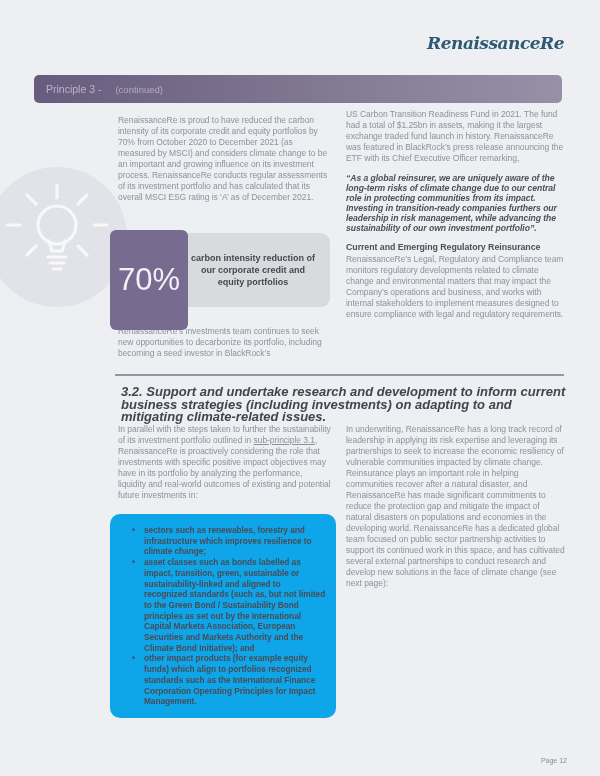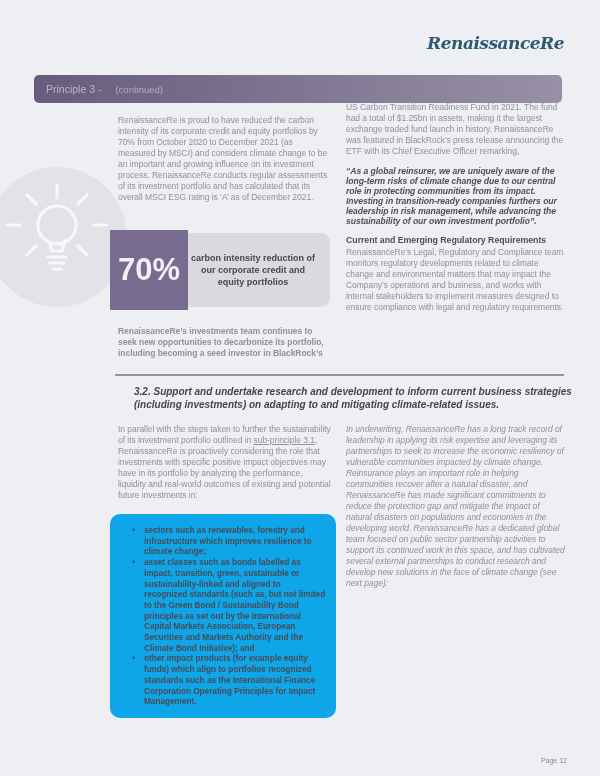--- a/index.html
+++ b/index.html
@@ -28,64 +28,64 @@
   .watermark { position:absolute; left:-13px; top:167px; }
   .body-text {
     font-size:8.5px; line-height:11px; color:#90919a; letter-spacing:-0.05px;
   }
   .col-left-1  { position:absolute; left:118px; top:115px; width:214px; }
   .stat-row {
     position:absolute; left:110px; top:230px; width:220px; height:80px;
     display:flex;
   }
   .stat-value {
-    width:78px; height:80px; border-radius:1px; flex:none;
+    width:78px; height:100px; border-radius:6px; flex:none;
     display:flex; align-items:center; justify-content:center;
-    color:#f2f0f6; font-size:31px; font-weight:700; z-index:2;
+    color:#f2f0f6; font-size:31px; font-weight:400; z-index:2;
   }
   .stat-label-box {
     flex:1; margin-left:-6px; align-self:center; height:74px;
     border-radius:0 9px 9px 0;
     display:flex; align-items:center; 
   }
   .stat-label {
     width:130px; text-align:center; font-size:9px; font-weight:700;
     line-height:12px; color:#47474f; margin-left:6px;
   }
-  .col-left-2 { position:absolute; left:118px; top:326px; width:214px;font-weight:bold; }
+  .col-left-2 { position:absolute; left:118px; top:326px; width:214px; }
   .divider { position:absolute; left:115px; top:374px; width:449px; height:2px; background:#9595a2; }
   .section-heading {
-    position:absolute; left:134px; top:386px; width:448px;
-    font-size:10px; line-height:12.5px; font-weight:700; font-style:italic;
+    position:absolute; left:121px; top:386px; width:448px;
+    font-size:13px; line-height:12.5px; font-weight:700; font-style:italic;
     color:#44444d;
   }
   .sec-left-intro { position:absolute; left:118px; top:424px; width:214px; }
   .sec-left-intro a { color:#90919a; text-decoration:underline;text-align:center; }
   .bullet-box {
     position:absolute; left:110px; top:514px; width:226px; min-height:178px;
     background:#0ea5e9; border-radius:10px; padding:11px 8px 11px 0;
   }
   .bullet-box ul { list-style:none; }
   .bullet-box li {
     position:relative; margin-left:22px; padding-left:12px; margin-right:2px;
     font-size:8.3px; line-height:10.7px; font-weight:700; color:#4b4b54;
     letter-spacing:-0.05px;
   }
   .bullet-box li::before { content:"•"; position:absolute; left:0; top:0; }
-  .col-right { position:absolute; left:346px; top:102px; width:221px; }
+  .col-right { position:absolute; left:346px; top:109px; width:221px; }
   .col-right p { margin-bottom:9px; }
   .quote {
     font-weight:700; font-style:italic; color:#4e4e57;
     font-size:8.6px; line-height:10px; letter-spacing:-0.05px;
   }
   .reg-heading {
     font-size:8.8px; font-weight:700; color:#4e4e57; margin-bottom:1px !important;
     letter-spacing:-0.05px;
   }
-  .sec-right { position:absolute; left:346px; top:424px; width:221px;font-style:italic; }
+  .sec-right { position:absolute; left:346px; top:424px; width:221px; }
   .page-num {
     position:absolute; top:757px; right:33px;
     font-size:7px; color:#8b8b93;
   }
 </style>
 </head>
 <body>
 
 <div class="page">
 
@@ -121,21 +121,21 @@
     <div class="stat-label-box" style="background:#d9dade;">
       <div class="stat-label">carbon intensity reduction of our corporate credit and equity portfolios</div>
     </div>
   </div>
 
   <div class="col-left-2 body-text">RenaissanceRe’s investments team continues to seek new opportunities to decarbonize its portfolio, including becoming a seed investor in BlackRock’s</div>
 
   <div class="col-right body-text">
     <p>US Carbon Transition Readiness Fund in 2021. The fund had a total of $1.25bn in assets, making it the largest exchange traded fund launch in history. RenaissanceRe was featured in BlackRock’s press release announcing the ETF with its Chief Executive Officer remarking,</p>
     <p class="quote">“As a global reinsurer, we are uniquely aware of the long-term risks of climate change due to our central role in protecting communities from its impact. Investing in transition-ready companies furthers our leadership in risk management, while advancing the sustainability of our own investment portfolio”.</p>
-    <p class="reg-heading">Current and Emerging Regulatory Requirements</p>
+    <p class="reg-heading">Current and Emerging Regulatory Reinsurance</p>
     <p>RenaissanceRe’s Legal, Regulatory and Compliance team monitors regulatory developments related to climate change and environmental matters that may impact the Company’s operations and business, and works with internal stakeholders to implement measures designed to ensure compliance with legal and regulatory requirements.</p>
   </div>
 
   <div class="divider"></div>
 
   <div class="section-heading">3.2. Support and undertake research and development to inform current business strategies (including investments) on adapting to and mitigating climate-related issues.</div>
 
   <div class="sec-left-intro body-text">
     <span>In parallel with the steps taken to further the sustainability of its investment portfolio outlined in </span><a href="#">sub-principle 3.1</a><span>, RenaissanceRe is proactively considering the role that investments with specific positive impact objectives may have in its portfolio by analyzing the performance, liquidity and real-world outcomes of existing and potential future investments in:</span>
   </div>

